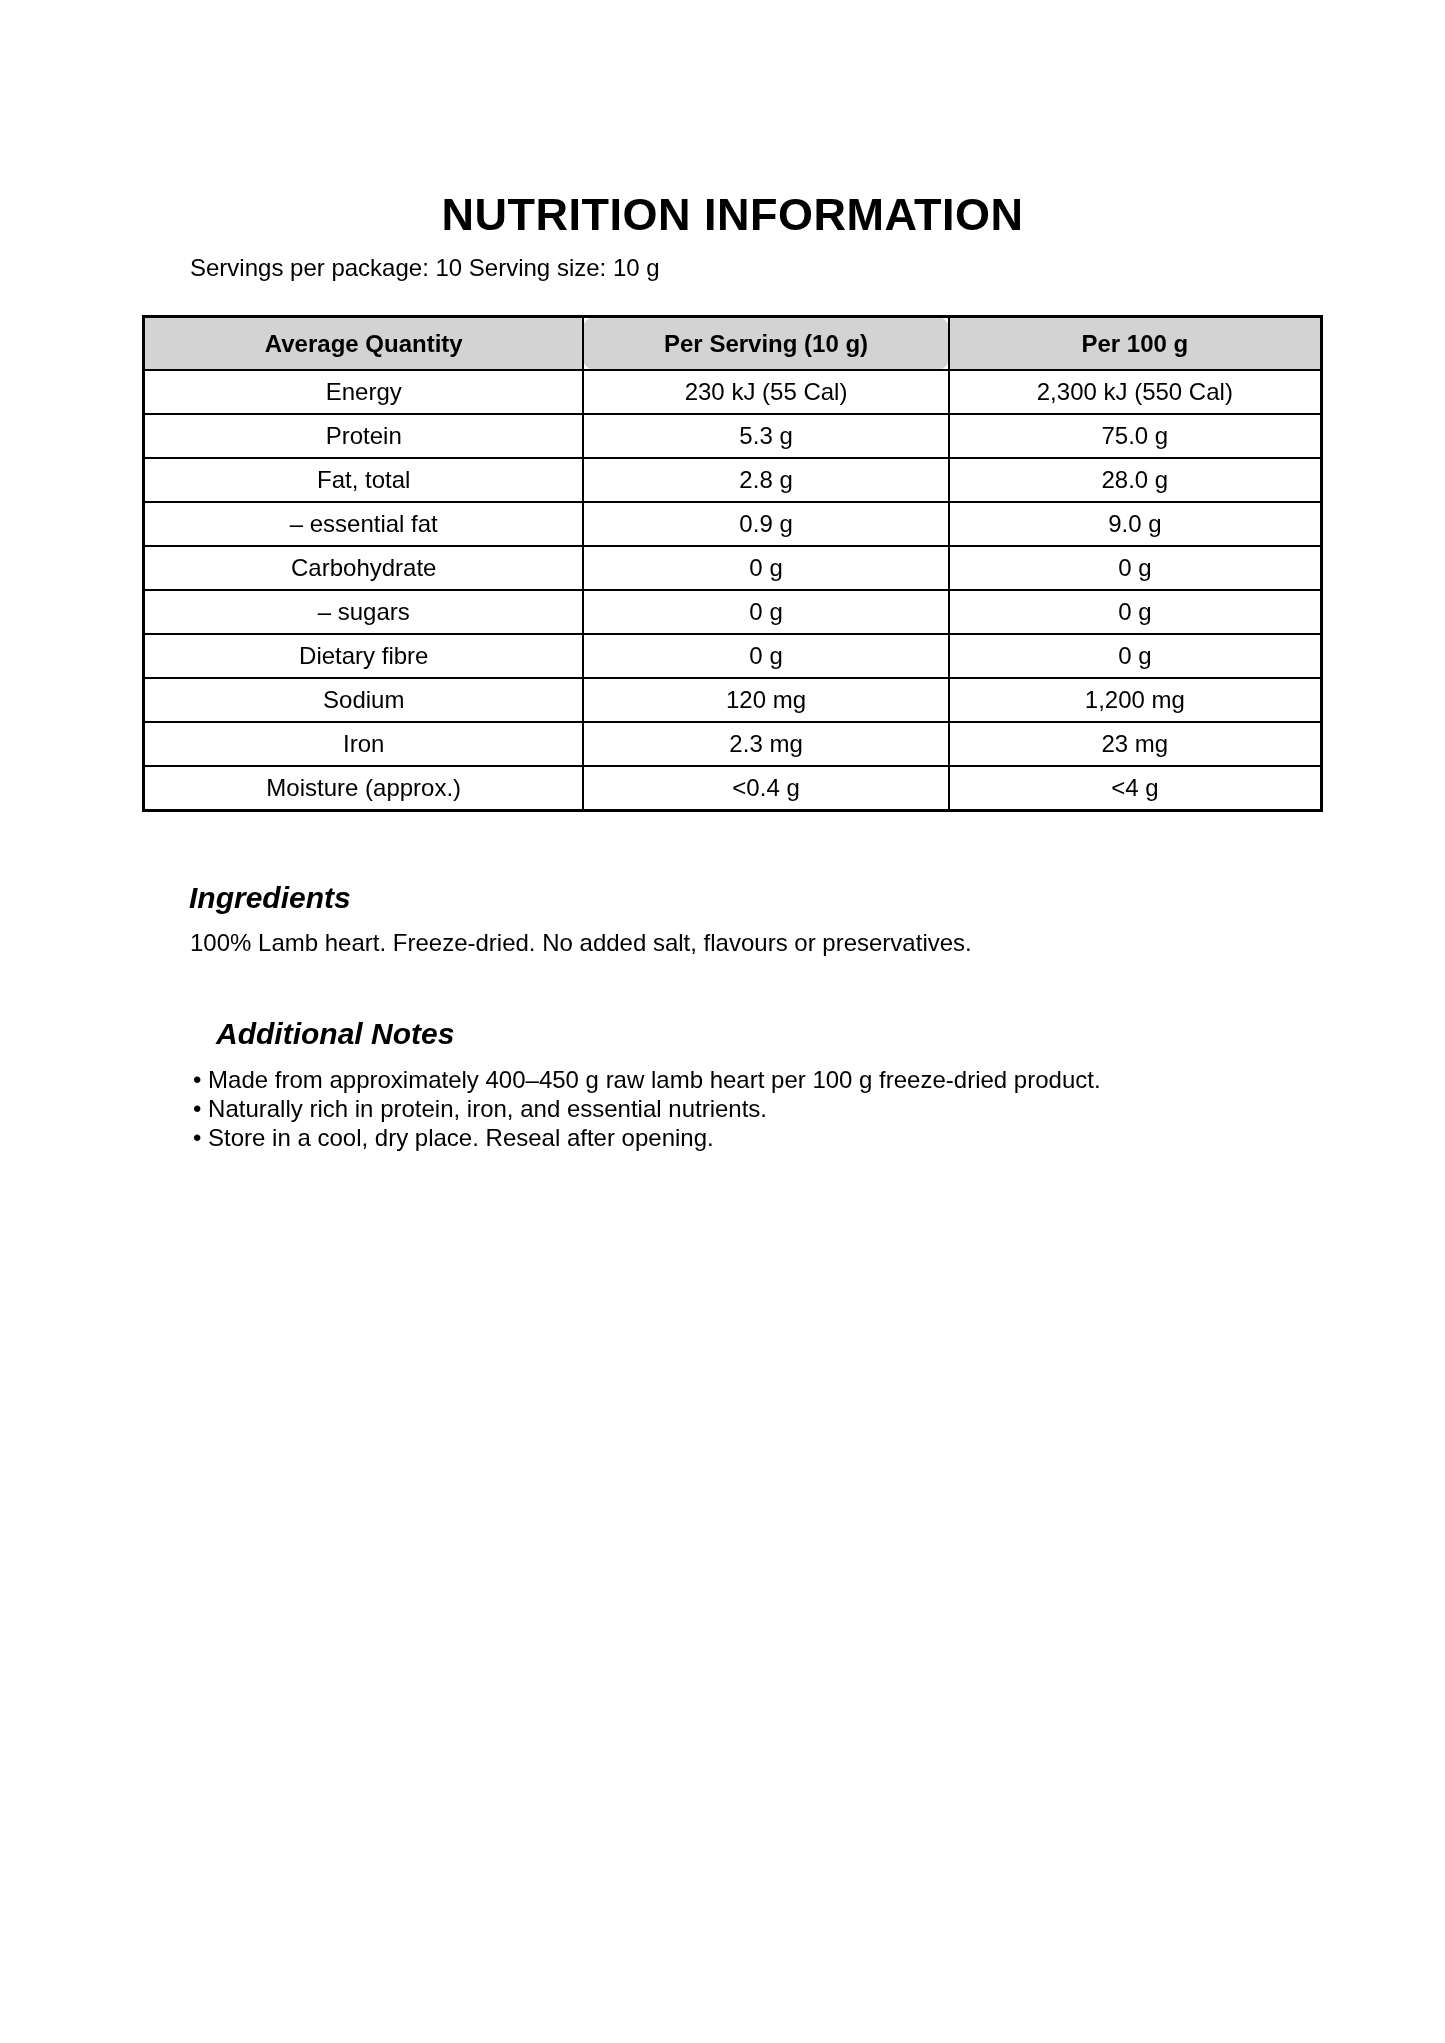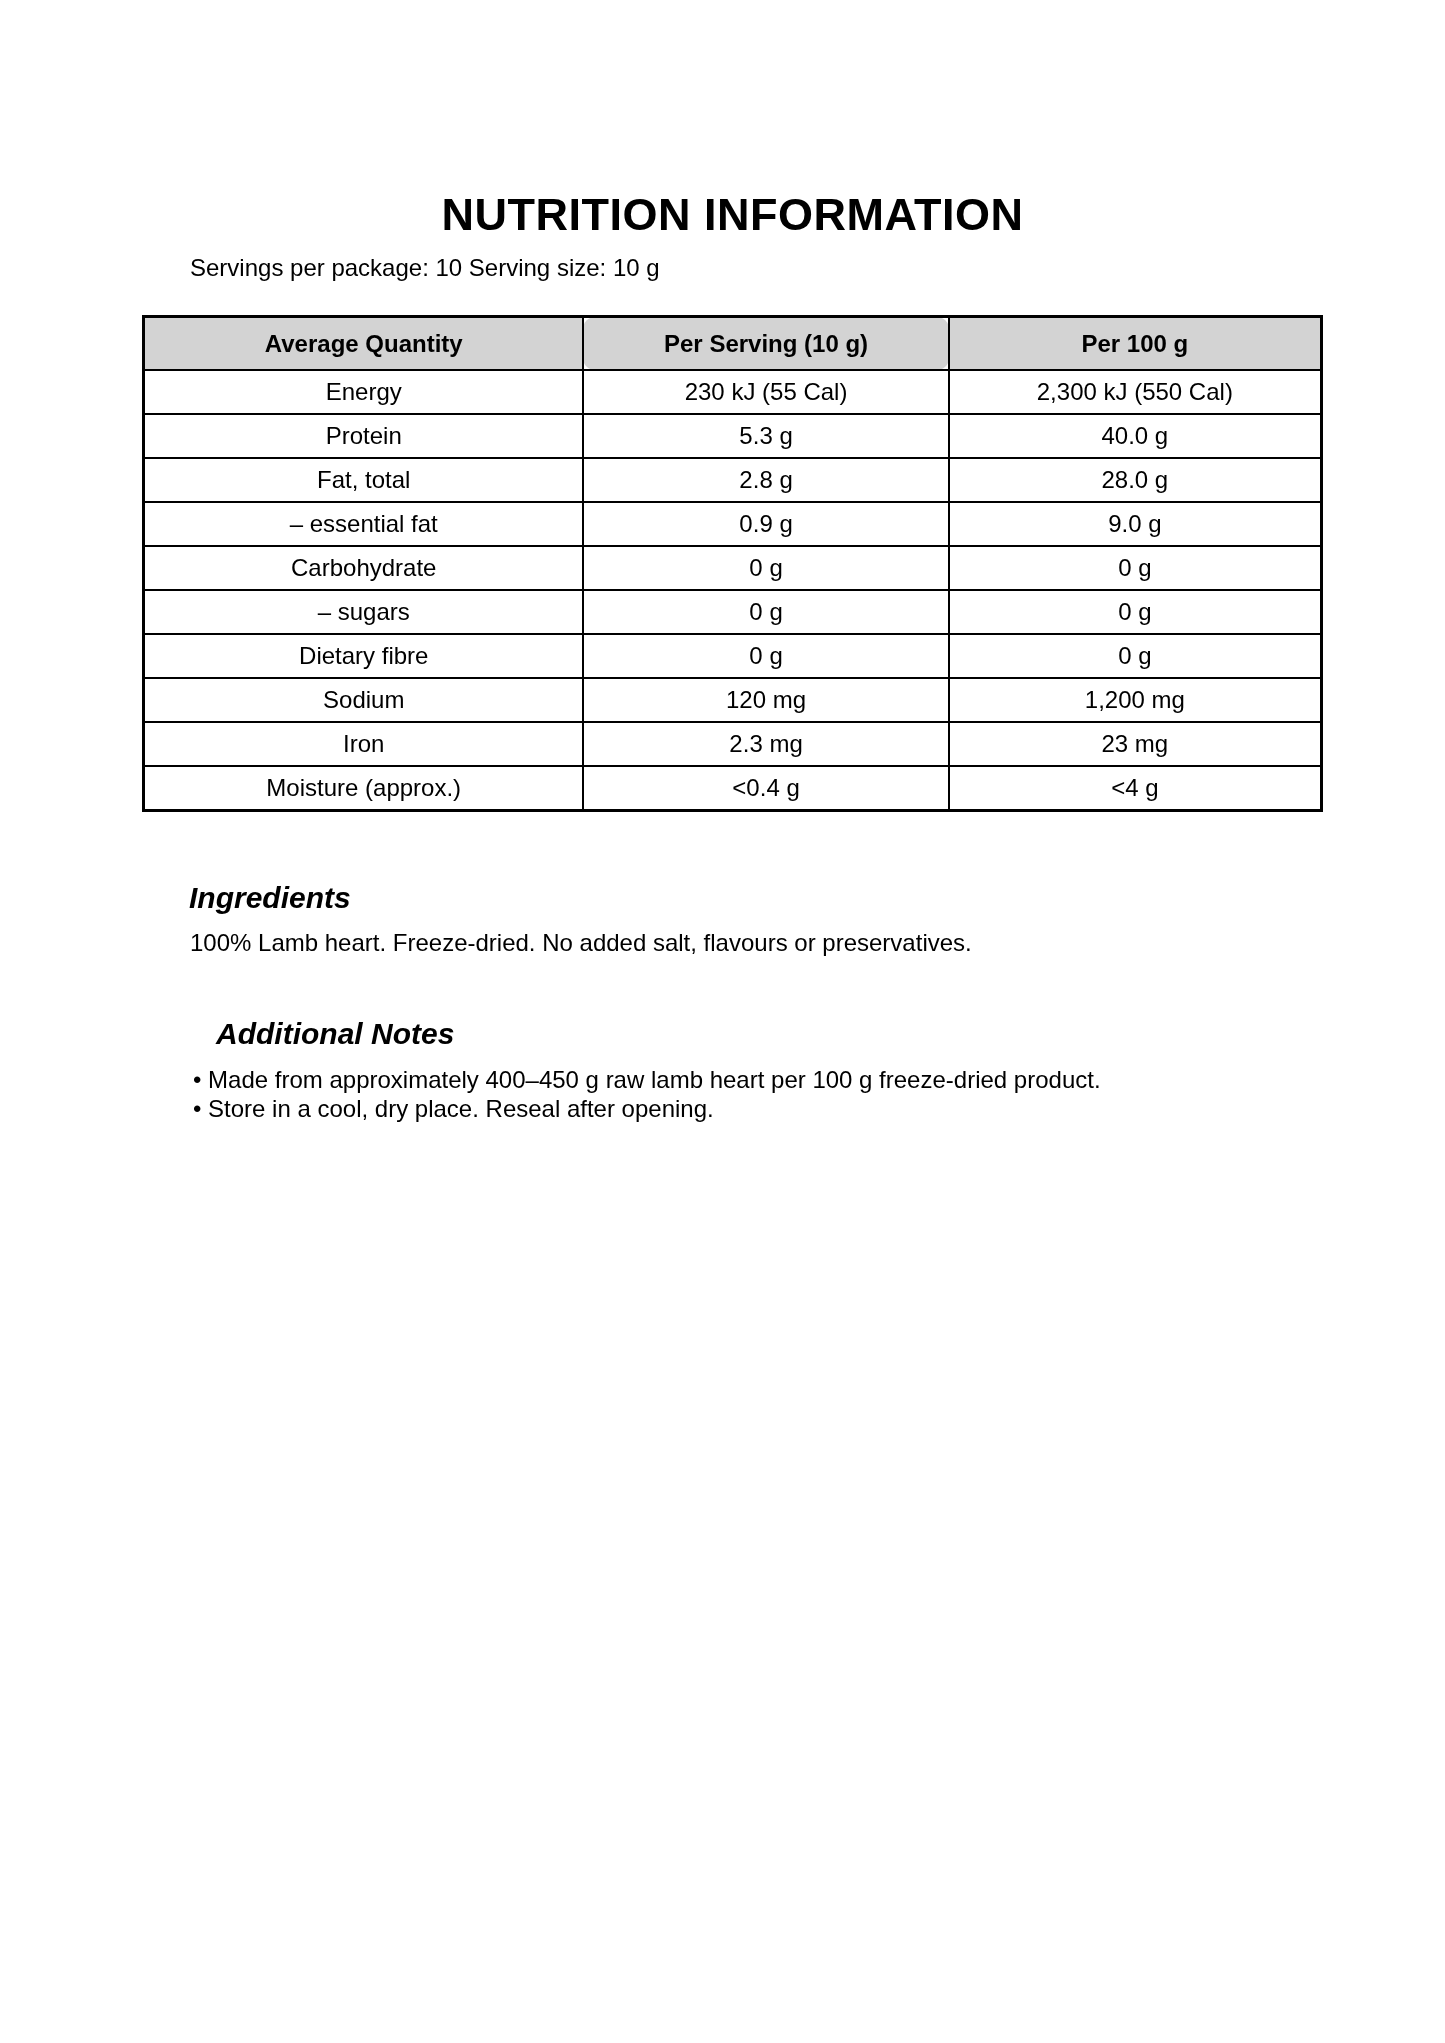--- a/index.html
+++ b/index.html
@@ -122,21 +122,21 @@
     </thead>
     <tbody>
         <tr>
           <td>Energy</td>
           <td>230 kJ (55 Cal)</td>
           <td>2,300 kJ (550 Cal)</td>
         </tr>
         <tr>
           <td>Protein</td>
           <td>5.3 g</td>
-          <td>40.0 g</td>
+          <td>75.0 g</td>
         </tr>
         <tr>
           <td>Fat, total</td>
           <td>2.8 g</td>
           <td>28.0 g</td>
         </tr>
         <tr>
           <td>– essential fat</td>
           <td>0.9 g</td>
           <td>9.0 g</td>
@@ -175,16 +175,17 @@
   </table>
 
   <div class="section-heading heading-ingredients">Ingredients</div>
 
   <div class="body-text ingredients-text">100% Lamb heart. Freeze-dried. No added salt, flavours or preservatives.</div>
 
   <div class="section-heading heading-notes">Additional Notes</div>
 
   <ul class="notes-list">
       <li>• Made from approximately 400–450 g raw lamb heart per 100 g freeze-dried product.</li>
+      <li>• Naturally rich in protein, iron, and essential nutrients.</li>
       <li>• Store in a cool, dry place. Reseal after opening.</li>
     </ul>
 
 </div>
 
 </body></html>

